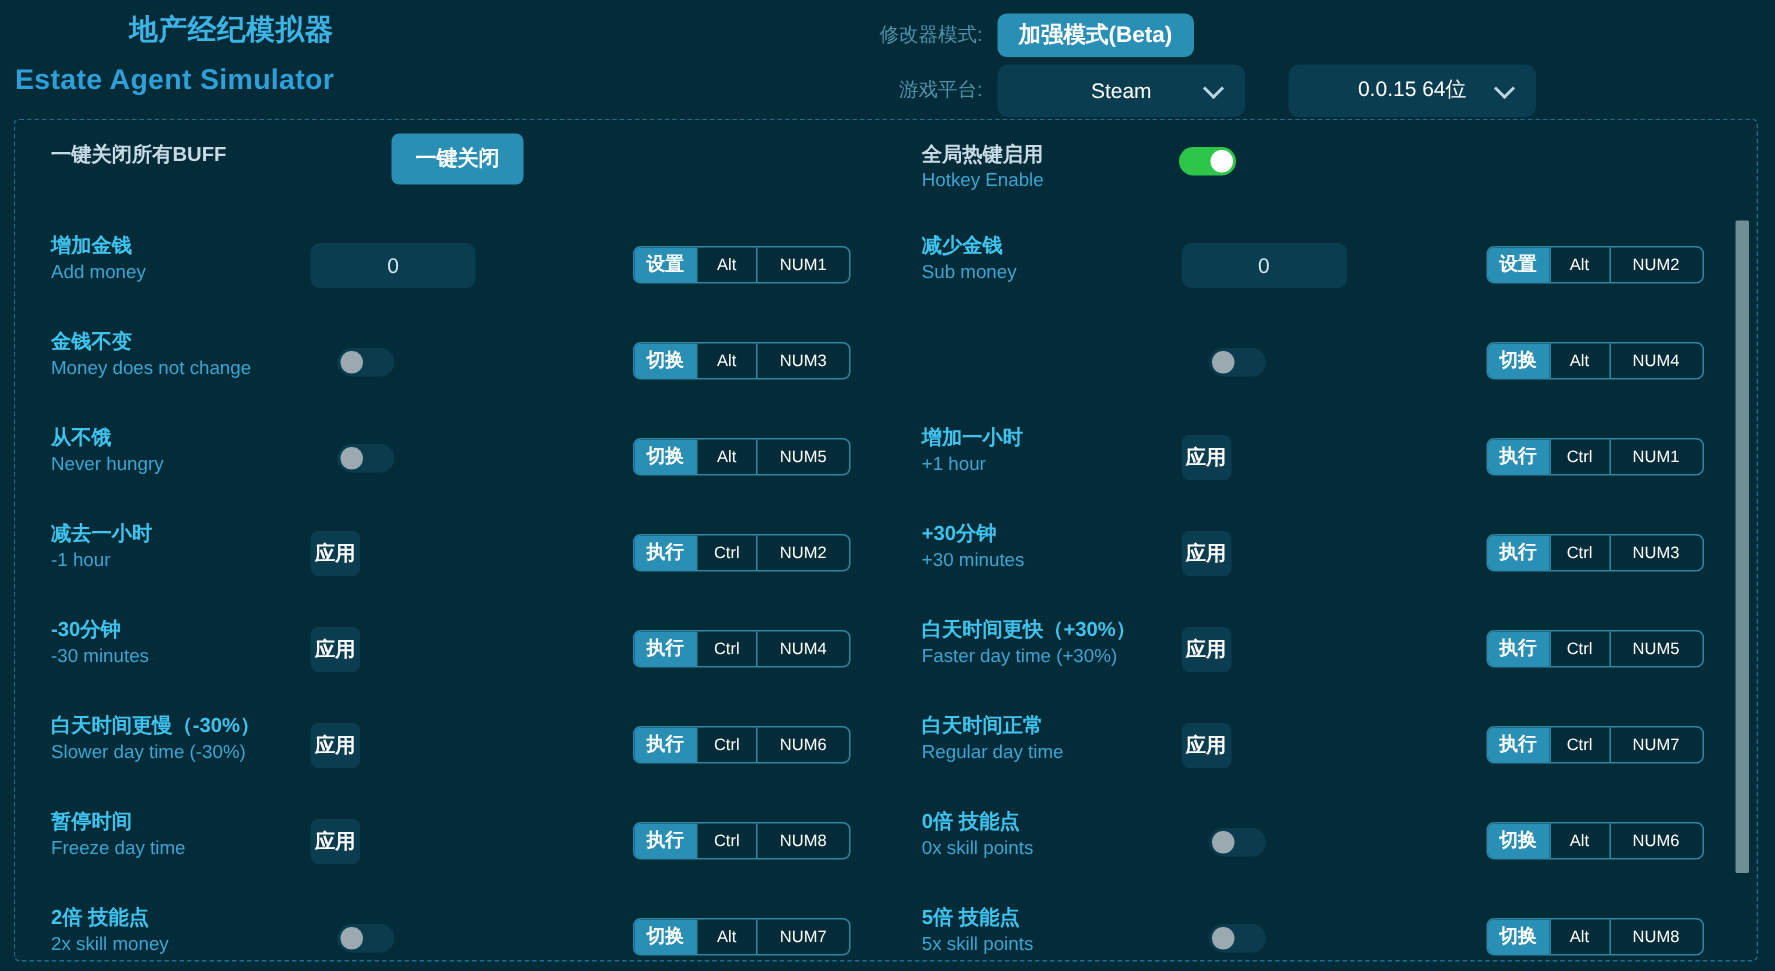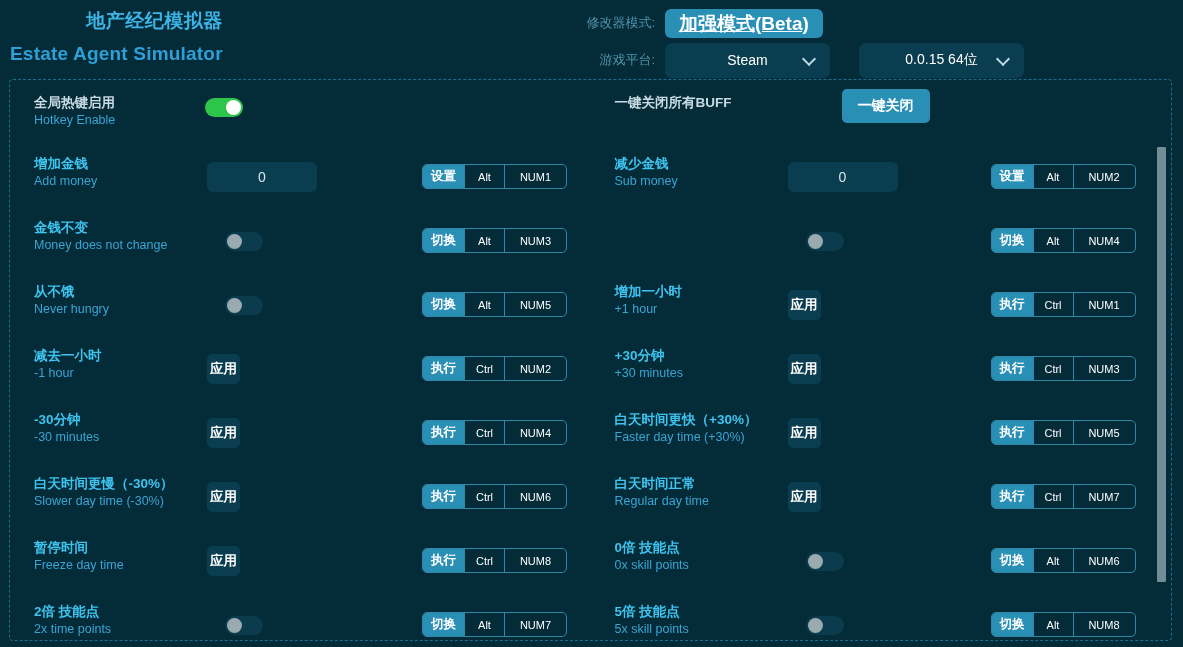--- a/index.html
+++ b/index.html
@@ -52,28 +52,27 @@
     width: 85px;
     text-align: right;
     font-size: 13px;
     color: #4f93ab;
     padding-right: 10px;
     white-space: nowrap;
   }
   .mode-btn {
     background: #2a8fb5;
     color: #ffffff;
-    font-size: 19px;
+    font-size: 15px;
     font-weight: bold;
     border: none;
     border-radius: 6px;
     padding: 7px 14px;
     cursor: pointer;
     line-height: 15px;
-    text-decoration: underline;
   }
   .select-box {
     position: relative;
     background: #0b3d50;
     border-radius: 7px;
     height: 35px;
     display: flex;
     align-items: center;
     justify-content: center;
     color: #ffffff;
@@ -312,37 +311,37 @@
   </div>
 </div>
 
 <div class="panel">
   <div class="panel-inner">
 
     <div class="top-strip">
 
       <div class="col">
         <div class="labels">
+          <div class="lbl-cn">一键关闭所有BUFF</div>
+        </div>
+        <button class="closeall-btn">一键关闭</button>
+      </div>
+
+      <div class="col">
+        <div class="labels">
           <div class="lbl-cn">全局热键启用</div>
           <div class="lbl-en">Hotkey Enable</div>
         </div>
         <div style="position:absolute;left:195px;top:5px;">
           <div class="switch on">
             <span class="knob"></span>
           </div>
         </div>
       </div>
 
-      <div class="col">
-        <div class="labels">
-          <div class="lbl-cn">一键关闭所有BUFF</div>
-        </div>
-        <button class="closeall-btn">一键关闭</button>
-      </div>
-
     </div>
 
     <div class="rows" id="rows-container">
         <div class="row-pair">
           <div class="cell left-col">
             <div class="labels">
               <div class="lbl-cn accent">增加金钱</div>
               <div class="lbl-en">Add money</div>
             </div>
             <div class="ctrl-area">
@@ -542,21 +541,21 @@
               <span class="hk-action">切换</span>
               <span class="hk-mod">Alt</span>
               <span class="hk-key">NUM6</span>
             </div>
           </div>
         </div>
         <div class="row-pair">
           <div class="cell left-col">
             <div class="labels">
               <div class="lbl-cn accent">2倍 技能点</div>
-              <div class="lbl-en">2x time points</div>
+              <div class="lbl-en">2x skill money</div>
             </div>
             <div class="ctrl-area">
               <span class="sw-wrap"><div class="switch"><span class="knob"></span></div></span>
             </div>
             <div class="hotkey">
               <span class="hk-action">切换</span>
               <span class="hk-mod">Alt</span>
               <span class="hk-key">NUM7</span>
             </div>
           </div>

